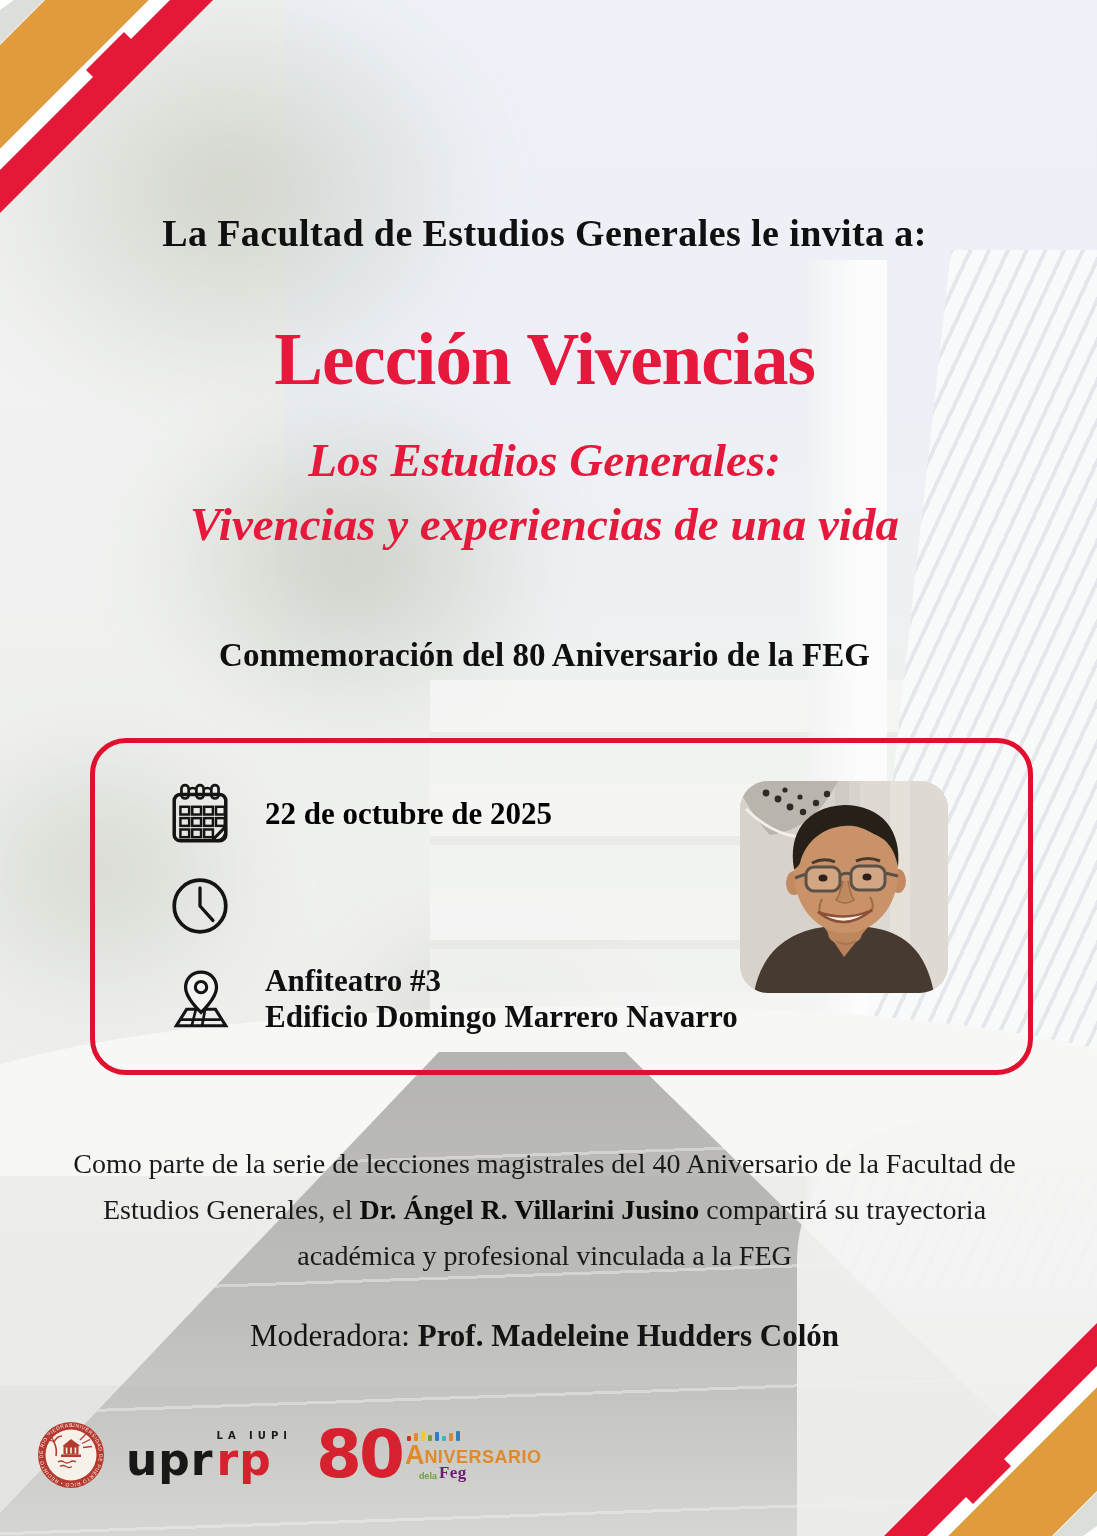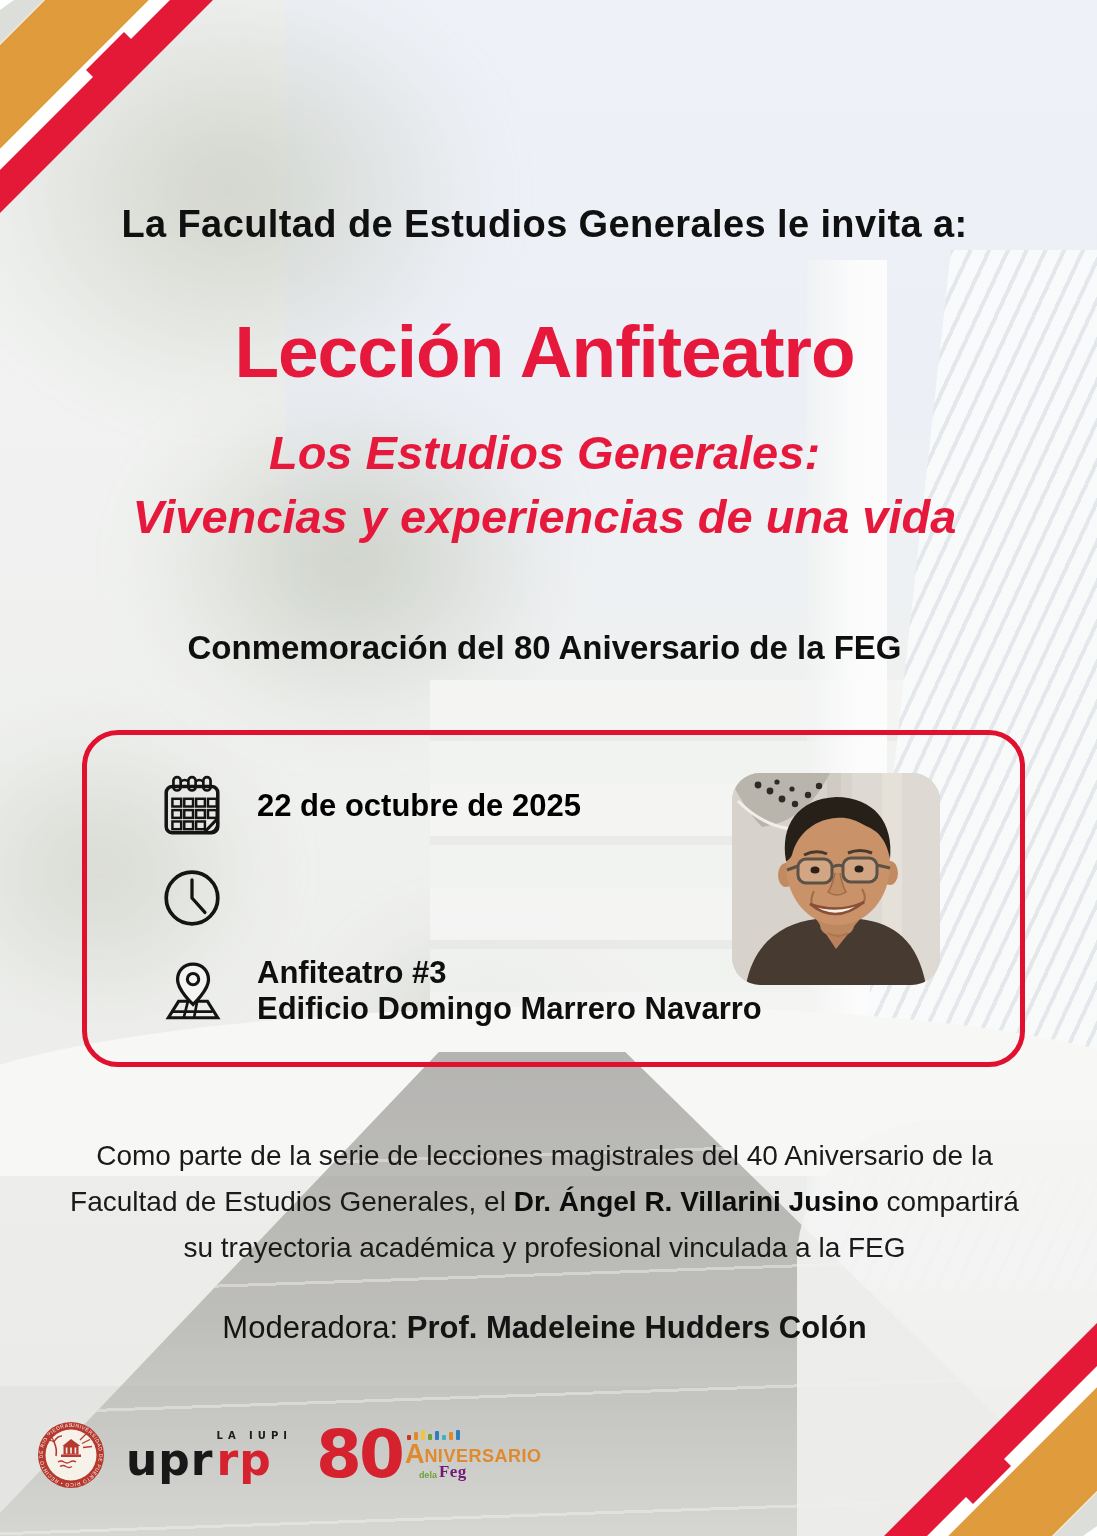--- a/index.html
+++ b/index.html
@@ -36,21 +36,21 @@
        background:linear-gradient(180deg,#f2f3f1,#e9eae7);border-radius:140px 0 0 0;}
   .wash{inset:0;background:rgba(252,252,252,.30);}
 
   
   .corner{position:absolute;width:330px;height:330px;z-index:1;}
   .corner-tl{top:0;left:0;}
   .corner-br{bottom:0;right:0;}
 
   
   .content{position:absolute;inset:0;z-index:2;}
-  .content > *{position:absolute;left:0;right:8px;text-align:center;margin:7px;}
+  .content > *{position:absolute;left:0;right:8px;text-align:center;margin:15px;font-family:Liberation Serif, serif;}
   .intro{top:196px;font-size:38px;font-weight:800;letter-spacing:.4px;color:#101010;}
   .title{top:303px;font-size:73px;font-weight:800;letter-spacing:-1px;color:#E6193C;}
   .subtitle{font-style:italic;font-weight:700;color:#E6193C;font-size:47px;}
   .s1{top:418px;}
   .s2{top:482px;}
   .commemoration{top:622px;font-size:33px;font-weight:800;color:#0f0f0f;}
 
   
   .card{position:absolute;left:75px;top:723px;width:943px;height:337px;
         border:5px solid #E0102E;border-radius:36px;box-sizing:border-box;text-align:left;}
@@ -72,21 +72,21 @@
   .moderator strong{font-weight:800;}
 
   
   .logos{position:absolute;left:36px;bottom:46px;z-index:2;display:flex;align-items:center;gap:20px;}
   .seal{width:70px;height:70px;}
   .uprrp{display:flex;align-items:flex-end;font-family:"DejaVu Sans",sans-serif;line-height:.8;}
   .upr-black{font-size:44px;font-weight:800;letter-spacing:1px;color:#181818;}
   .upr-right{display:inline-flex;flex-direction:column;align-items:flex-start;margin-left:3px;}
   .la-iupi{font-size:10px;font-weight:700;letter-spacing:5px;color:#1b1b1b;margin-bottom:2px;}
   .upr-red{font-size:44px;font-weight:800;letter-spacing:1px;color:#D6212F;}
-  .anniv{display:flex;align-items:flex-start;margin-left:4px;}
+  .anniv{display:flex;align-items:center;margin-left:4px;}
   .num{font-size:66px;font-weight:800;letter-spacing:-3px;line-height:.78;color:#D6212F;
        font-family:"DejaVu Sans",sans-serif;}
   .anniv-right{display:inline-flex;flex-direction:column;align-items:flex-start;margin-left:3px;}
   .bars{display:flex;align-items:flex-end;height:11px;margin-bottom:2px;margin-left:2px;}
   .bars i{display:inline-block;width:4px;margin-right:3px;border-radius:1px;}
   .bars i:nth-child(1){height:5px;background:#C9342B;}
   .bars i:nth-child(2){height:8px;background:#E08A2E;}
   .bars i:nth-child(3){height:10px;background:#F2C43C;}
   .bars i:nth-child(4){height:6px;background:#6FA03C;}
   .bars i:nth-child(5){height:9px;background:#2F7FBF;}
@@ -133,21 +133,21 @@
     <polygon points="330,330 208,330 330,208" fill="#ffffff"></polygon>
     <polygon points="330,320 316,330 286,330 330,286" fill="#dcded9"></polygon>
     <polygon points="285,330 181,330 330,181 330,285" fill="#E09B3D"></polygon>
     <polygon points="181,330 160,330 330,160 330,181" fill="#ffffff"></polygon>
     <polygon points="160,330 117,330 330,117 330,160" fill="#E31937"></polygon>
     <polygon points="244,260 206,298 179,271 217,233" fill="#E31937"></polygon>
   </svg>
 
   <div class="content">
     <div class="intro">La Facultad de Estudios Generales le invita a:</div>
-    <h1 class="title">Lección Anfiteatro</h1>
+    <h1 class="title">Lección Vivencias</h1>
     <div class="subtitle s2">Vivencias y experiencias de una vida</div>
     <div class="subtitle s1">Los Estudios Generales:</div>
     <div class="commemoration">Conmemoración del 80 Aniversario de la FEG</div>
 
     <section class="card">
       <div class="row row-date">
         <svg class="icon" viewBox="0 0 64 64" fill="none" stroke="#141414">
           <rect x="7" y="13" width="50" height="45" rx="6" stroke-width="3.4"></rect>
           <rect x="14" y="4" width="7" height="13" rx="3.5" stroke-width="2.6"></rect>
           <rect x="28.5" y="4" width="7" height="13" rx="3.5" stroke-width="2.6"></rect>

